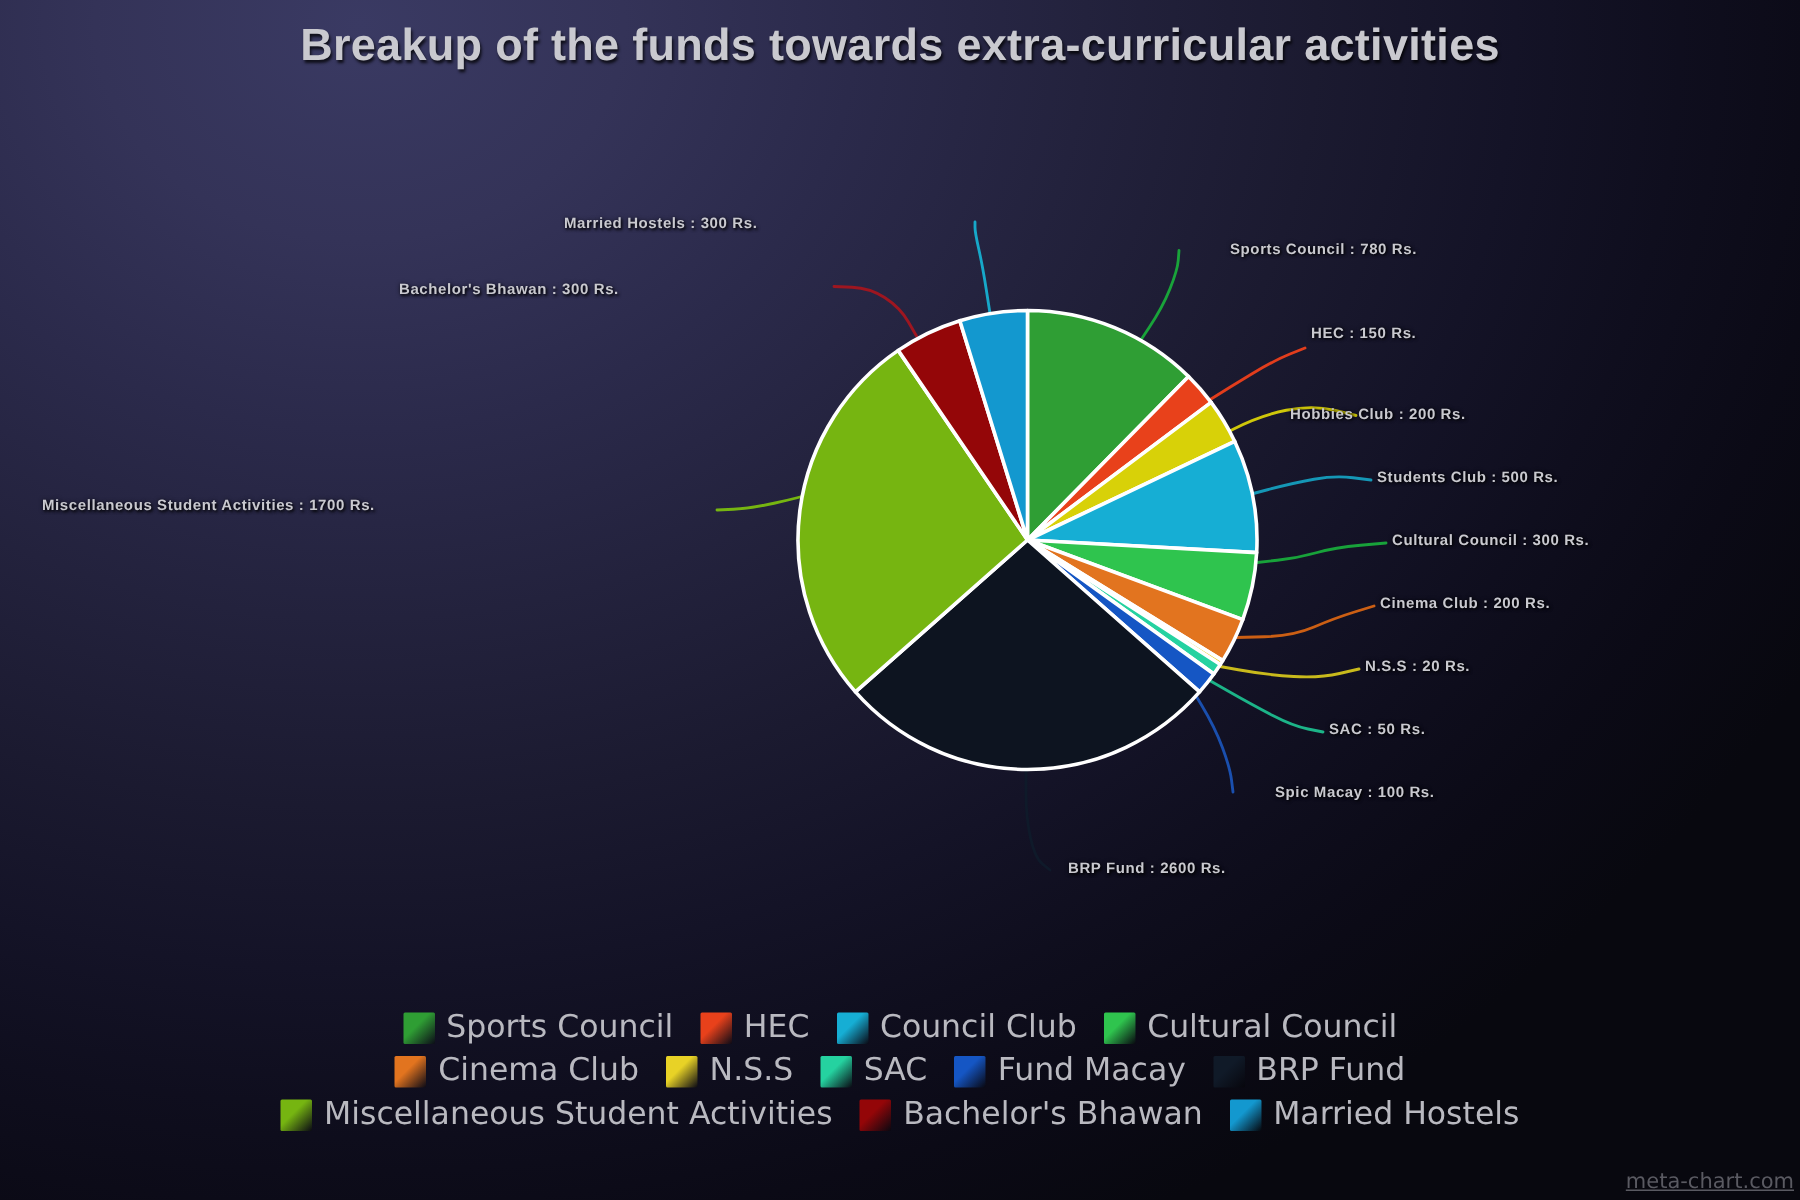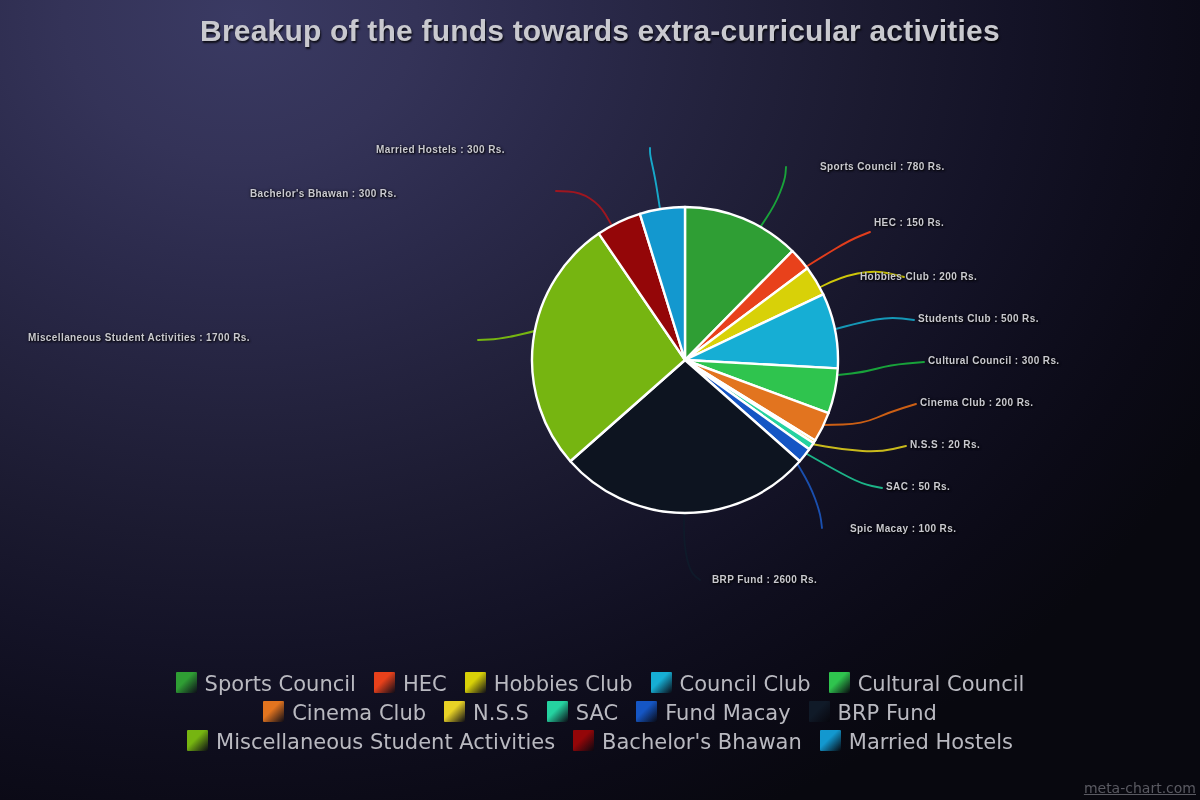--- a/index.html
+++ b/index.html
@@ -45,21 +45,21 @@
     position:absolute;left:0;top:672px;width:1200px;
     display:flex;flex-direction:column;align-items:center;
     gap:5px;
   }
   .legend-row{
     display:flex;flex-direction:row;align-items:center;
     justify-content:center;
     gap:18px;
   }
   .legend-item{
-    display:flex;flex-direction:row;align-items:flex-start;gap:8px;
+    display:flex;flex-direction:row;align-items:flex-end;gap:8px;
   }
   .swatch{
     width:21px;height:21px;display:block;
     border-radius:1px;
   }
   .legend-label{
     font-size:21px;color:#b9b9c0;
     white-space:nowrap;
     font-family:"DejaVu Sans", sans-serif;
   }
@@ -109,21 +109,21 @@
           <path d="M 685 360 L 799.7165240540634 461.23793315231944 A 153 153 0 0 1 570.2834759459367 461.23793315231956 Z" fill="#0d1420" stroke="#ffffff" stroke-width="2.4" stroke-linejoin="round"></path>
           <path d="M 685 360 L 570.2834759459367 461.23793315231956 A 153 153 0 0 1 598.8120311162656 233.58546752965293 Z" fill="#76b511" stroke="#ffffff" stroke-width="2.4" stroke-linejoin="round"></path>
           <path d="M 685 360 L 598.8120311162656 233.58546752965293 A 153 153 0 0 1 639.9024583151316 213.7973607147205 Z" fill="#940608" stroke="#ffffff" stroke-width="2.4" stroke-linejoin="round"></path>
           <path d="M 685 360 L 639.9024583151316 213.7973607147205 A 153 153 0 0 1 685 207 Z" fill="#1398cf" stroke="#ffffff" stroke-width="2.4" stroke-linejoin="round"></path>
         </g>
     </svg>
   </div>
 
   <div id="callout-layer">
       <div class="callout" style="left: 376px; top: 144px;">Married Hostels : 300 Rs.</div>
-      <div class="callout" style="left: 250px; top: 188px;">Bachelor's Bhawan : 300 Rs.</div>
+      <div class="callout" style="left: 266px; top: 188px;">Bachelor's Bhawan : 300 Rs.</div>
       <div class="callout" style="left: 28px; top: 332px;">Miscellaneous Student Activities : 1700 Rs.</div>
       <div class="callout" style="left: 820px; top: 161px;">Sports Council : 780 Rs.</div>
       <div class="callout" style="left: 874px; top: 217px;">HEC : 150 Rs.</div>
       <div class="callout" style="left: 860px; top: 271px;">Hobbies Club : 200 Rs.</div>
       <div class="callout" style="left: 918px; top: 313px;">Students Club : 500 Rs.</div>
       <div class="callout" style="left: 928px; top: 355px;">Cultural Council : 300 Rs.</div>
       <div class="callout" style="left: 920px; top: 397px;">Cinema Club : 200 Rs.</div>
       <div class="callout" style="left: 910px; top: 439px;">N.S.S : 20 Rs.</div>
       <div class="callout" style="left: 886px; top: 481px;">SAC : 50 Rs.</div>
       <div class="callout" style="left: 850px; top: 523px;">Spic Macay : 100 Rs.</div>
@@ -132,24 +132,20 @@
 
   <div id="legend">
       <div class="legend-row">
         <div class="legend-item">
           <span class="swatch" style="background: linear-gradient(135deg, rgb(47, 158, 52) 0%, rgb(47, 158, 52) 42%, rgba(0, 0, 0, 0.3) 100%);"></span>
           <span class="legend-label">Sports Council</span>
         </div>
         <div class="legend-item">
           <span class="swatch" style="background: linear-gradient(135deg, rgb(232, 65, 27) 0%, rgb(232, 65, 27) 42%, rgba(0, 0, 0, 0.3) 100%);"></span>
           <span class="legend-label">HEC</span>
-        </div>
-        <div class="legend-item">
-          <span class="swatch" style="background: linear-gradient(135deg, rgb(216, 209, 8) 0%, rgb(216, 209, 8) 42%, rgba(0, 0, 0, 0.3) 100%);"></span>
-          <span class="legend-label">Hobbies Club</span>
         </div>
         <div class="legend-item">
           <span class="swatch" style="background: linear-gradient(135deg, rgb(22, 174, 212) 0%, rgb(22, 174, 212) 42%, rgba(0, 0, 0, 0.3) 100%);"></span>
           <span class="legend-label">Council Club</span>
         </div>
         <div class="legend-item">
           <span class="swatch" style="background: linear-gradient(135deg, rgb(47, 196, 78) 0%, rgb(47, 196, 78) 42%, rgba(0, 0, 0, 0.3) 100%);"></span>
           <span class="legend-label">Cultural Council</span>
         </div>
       </div>

